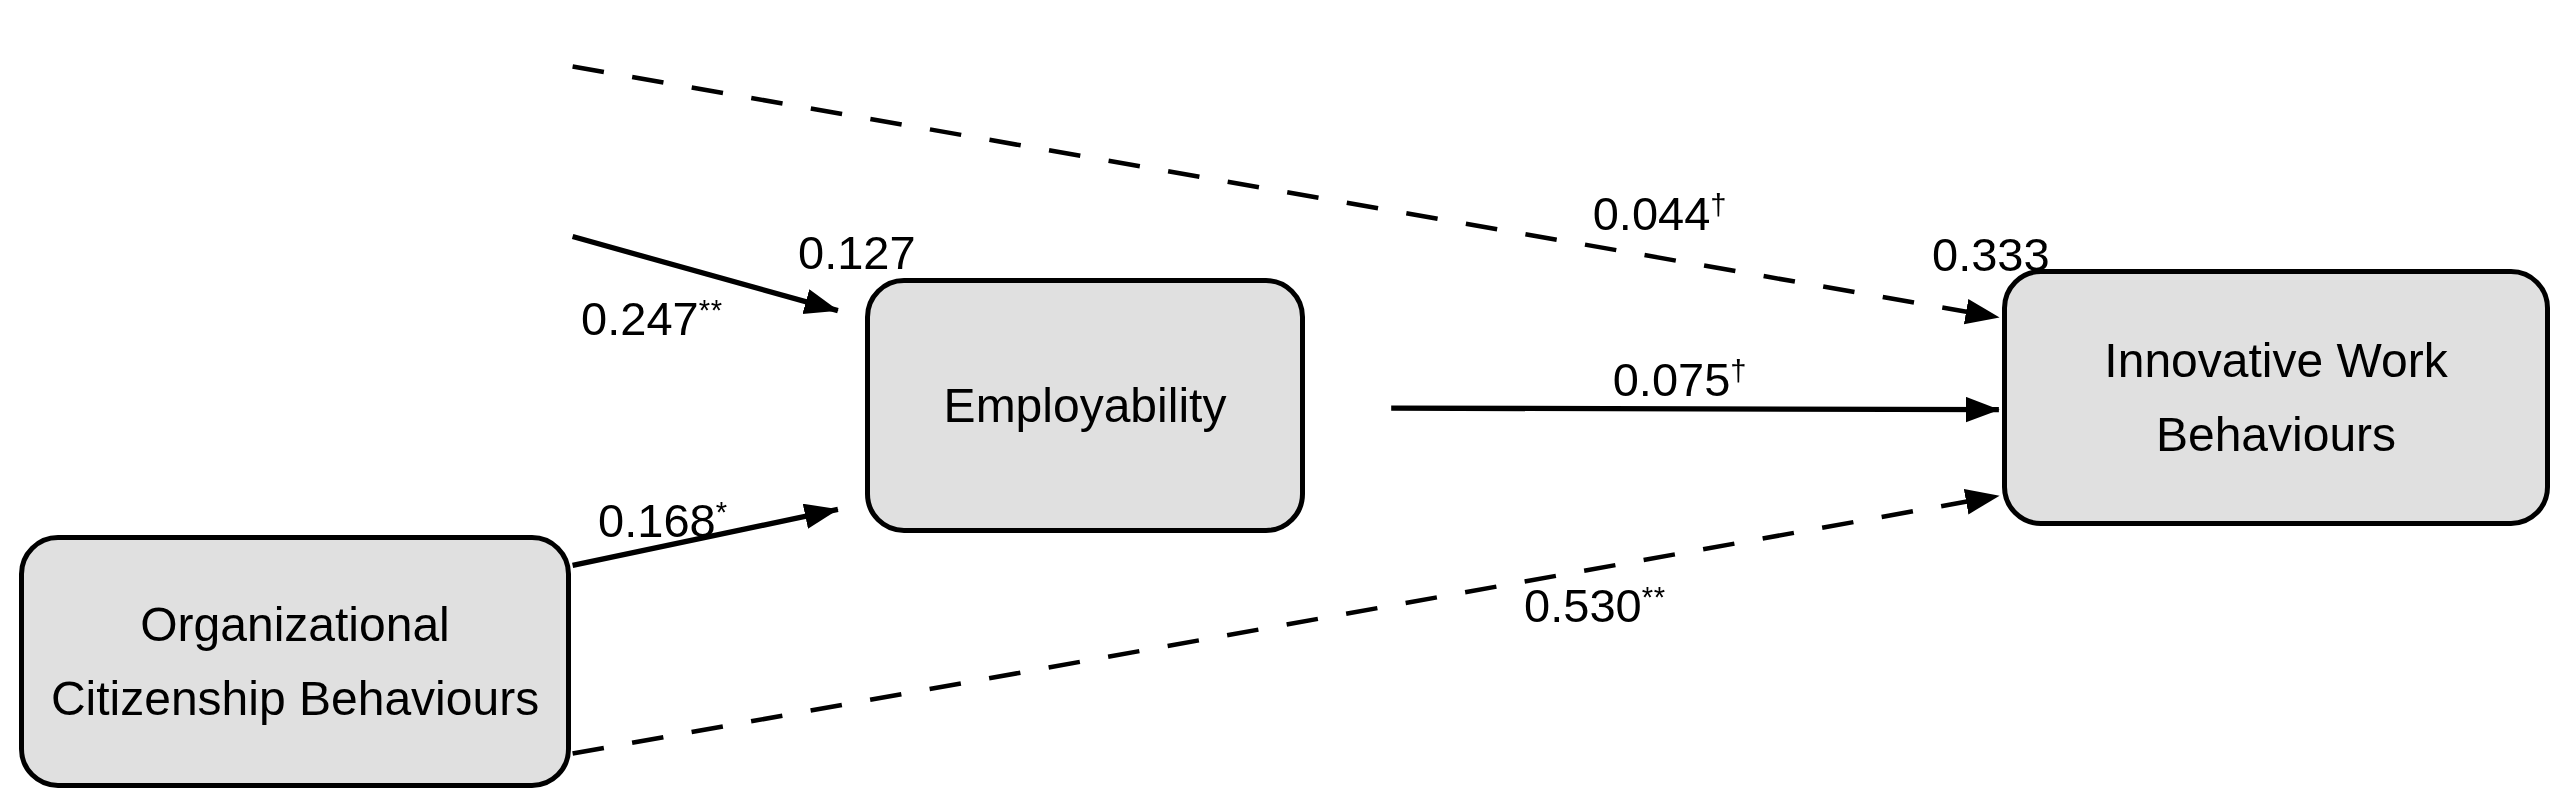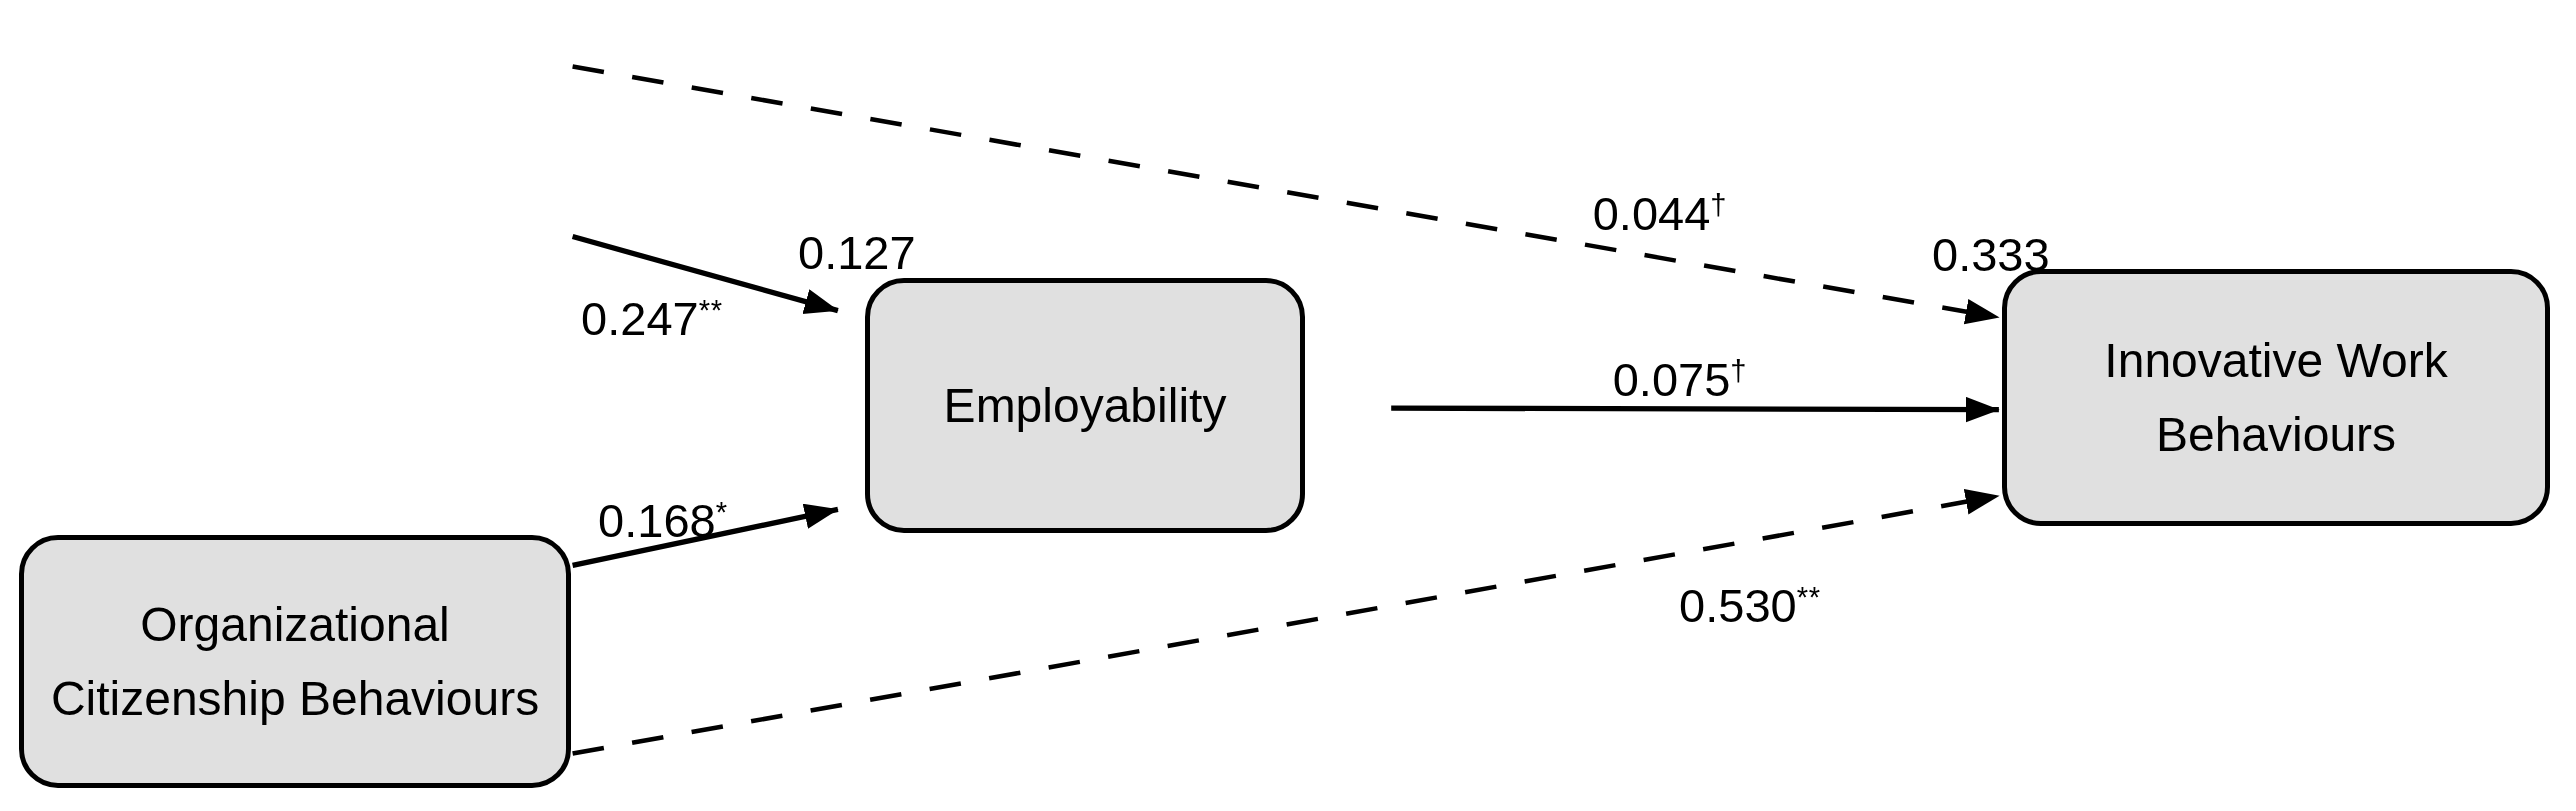--- a/index.html
+++ b/index.html
@@ -111,18 +111,18 @@
   </div>
 
   <div class="plabel" style="left:1680px; top:379px;">
     <span>0.075</span><span class="sig">†</span>
   </div>
 
   <div class="plabel" style="left:1660px; top:213px;">
     <span>0.044</span><span class="sig">†</span>
   </div>
 
-  <div class="plabel" style="left:1750px; top:605px;">
+  <div class="plabel" style="left:1595px; top:605px;">
     <span>0.530</span><span class="sig">**</span>
   </div>
 
 </div>
 
 
 </body></html>

